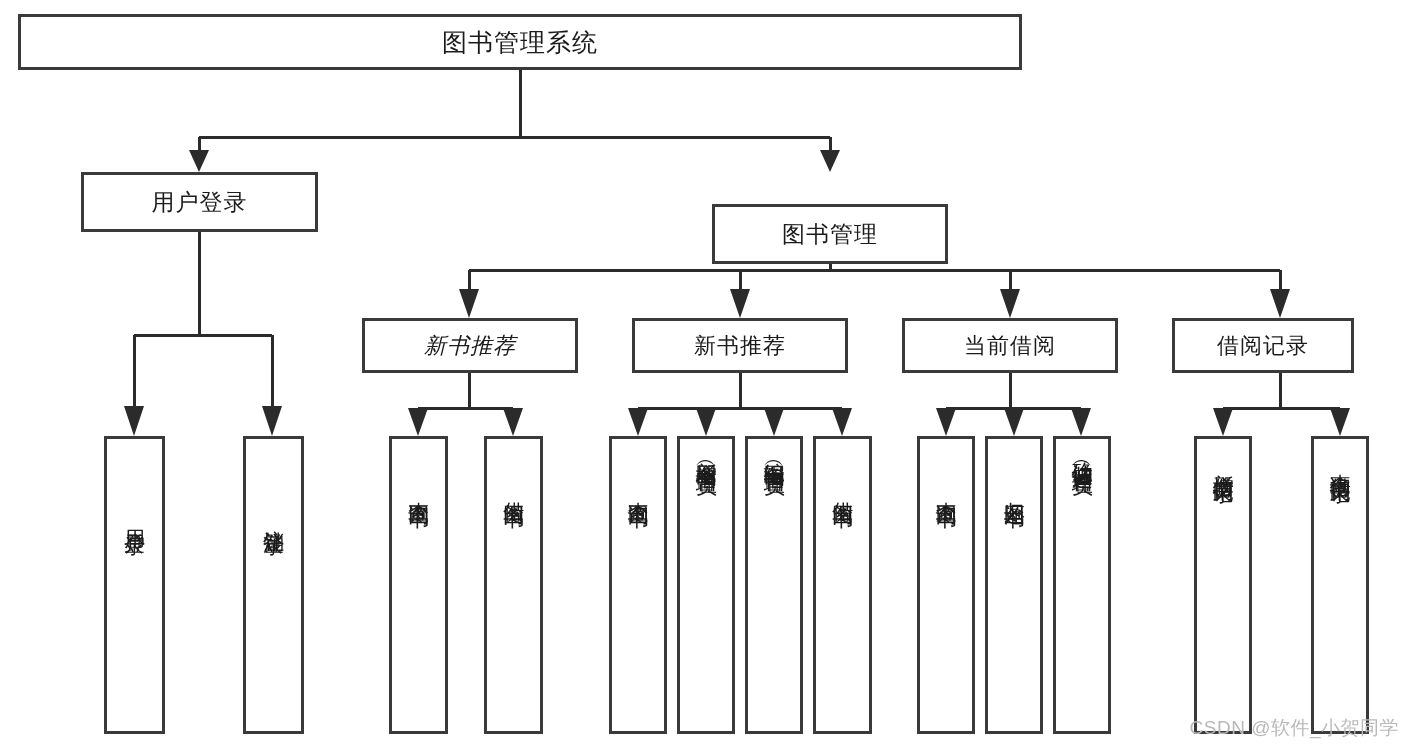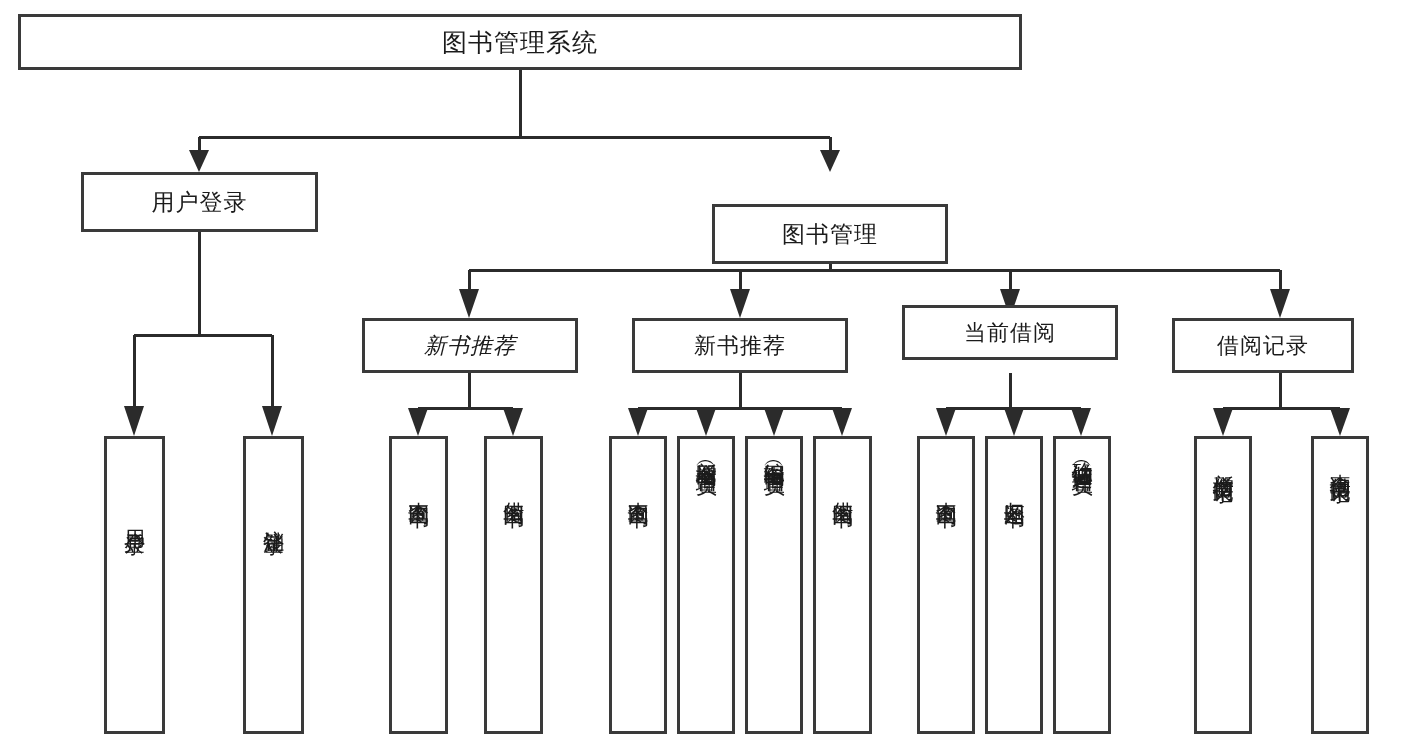--- a/index.html
+++ b/index.html
@@ -175,21 +175,21 @@
   <div class="node level2" style="left:712px; top:172px; width:236px; height:60px;margin-top:32px;">
     <span>图书管理</span>
   </div>
 
   <div class="node level3" style="left:362px; top:318px; width:216px; height:55px;font-style:italic;">
     <span>新书推荐</span>
   </div>
   <div class="node level3" style="left:632px; top:318px; width:216px; height:55px;">
     <span>新书推荐</span>
   </div>
-  <div class="node level3" style="left:902px; top:305px; width:216px; height:55px;">
+  <div class="node level3" style="left:902px; top:318px; width:216px; height:55px;">
     <span>当前借阅</span>
   </div>
   <div class="node level3" style="left:1172px; top:318px; width:182px; height:55px;">
     <span>借阅记录</span>
   </div>
 
   <div class="node leaf pad-lg" style="left:104px; top:436px; width:61px; height:298px;">
     <span class="vtext">用户登录</span>
   </div>
   <div class="node leaf pad-lg" style="left:243px; top:436px; width:61px; height:298px;">
@@ -226,14 +226,15 @@
     <span class="vtext">确认归还（管理员）</span>
   </div>
 
   <div class="node leaf pad-sm" style="left:1194px; top:436px; width:58px; height:298px;">
     <span class="vtext">新增借阅记录</span>
   </div>
   <div class="node leaf pad-sm" style="left:1311px; top:436px; width:58px; height:298px;">
     <span class="vtext">查询借阅记录</span>
   </div>
 
+  <div id="watermark">CSDN @软件_小贺同学</div>
 
 </div>
 
 </body></html>

